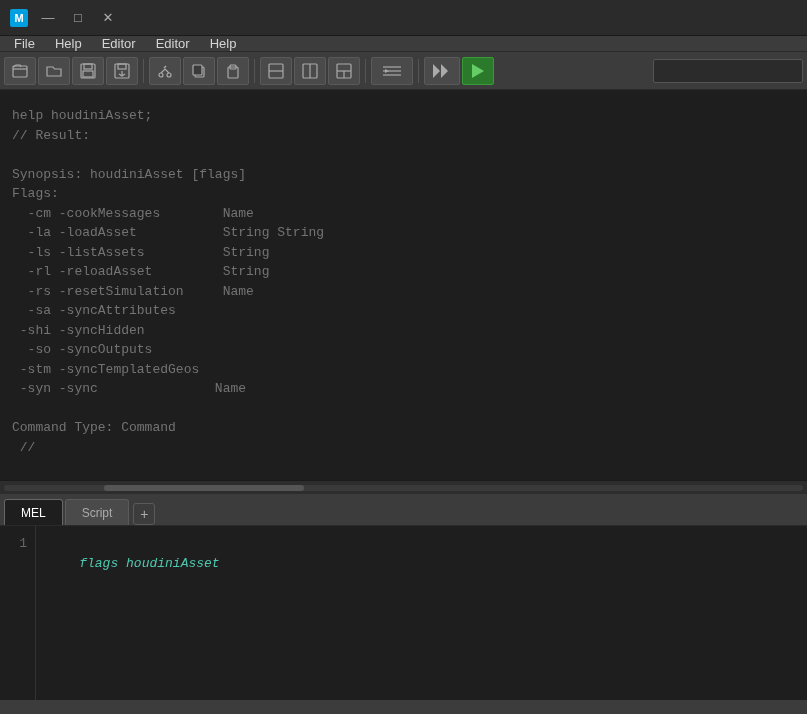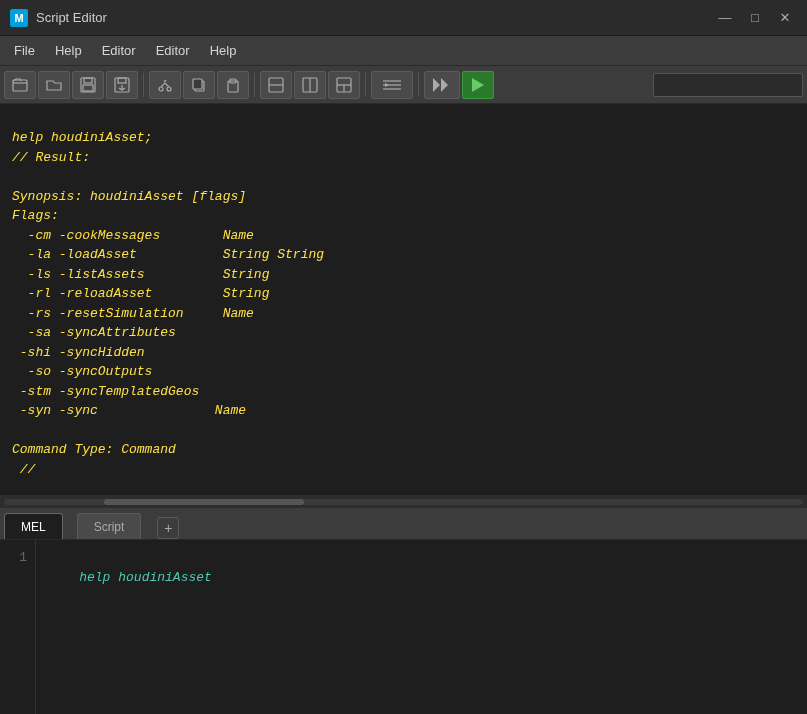--- a/index.html
+++ b/index.html
@@ -54,21 +54,21 @@
       cursor: pointer;
       font-size: 13px;
       display: flex;
       align-items: center;
       justify-content: center;
     }
 
     
     .menubar {
       background: #3c3c3c;
-      height: 30px;
+      height: 16px;
       display: flex;
       align-items: center;
       padding: 0 4px;
       border-bottom: 1px solid #2a2a2a;
       text-align: center;
     }
     .menu-item {
       padding: 4px 10px;
       color: #d4d4d4;
       cursor: pointer;
@@ -113,31 +113,30 @@
       border: 1px solid #555;
       color: #d4d4d4;
       padding: 0 6px;
       font-size: 12px;
       border-radius: 2px;
     }
 
     
     .output-area {
       background: #1e1e1e;
-      color: #fde047;
+      color: #737373;
       font-family: 'Consolas', 'Courier New', monospace;
       font-size: 13px;
-      padding: 24px 12px;
+      padding: 16px 12px;
       height: 390px;
       overflow-y: scroll;
       overflow-x: auto;
       line-height: 1.5;
       white-space: pre;
       position: relative;
-      font-style: italic;
     }
     .output-area::-webkit-scrollbar { width: 12px; }
     .output-area::-webkit-scrollbar-track { background: #2d2d2d; }
     .output-area::-webkit-scrollbar-thumb { background: #555; border-radius: 2px; }
 
     
     .hscroll-bar {
       height: 14px;
       background: #2d2d2d;
       border-top: 1px solid #1a1a1a;
@@ -175,21 +174,21 @@
       padding: 0 16px;
       background: #4a4a4a;
       border: 1px solid #5a5a5a;
       border-bottom: none;
       color: #aaaaaa;
       cursor: pointer;
       display: flex;
       align-items: center;
       font-size: 12px;
       border-radius: 3px 3px 0 0;
-      margin-right: 14px;
+      margin-right: 2px;
     }
     .tab.active {
       background: #1e1e1e;
       color: #ffffff;
       border-color: #666;
     }
     .tab-add {
       height: 22px;
       width: 22px;
       background: transparent;
@@ -236,21 +235,20 @@
     }
     .code-cyan { color: #4ec9b0; font-style: italic; }
   </style>
 </head>
 <body>
 
 <div class="titlebar">
   <div class="titlebar-icon">
     <span>M</span>
   </div>
-  <span class="titlebar-title">Script Editor</span>
   <div class="titlebar-controls">
     <button class="titlebar-btn">—</button>
     <button class="titlebar-btn">□</button>
     <button class="titlebar-btn close">✕</button>
   </div>
 </div>
 
 <div class="menubar">
   <span class="menu-item">File</span>
   <span class="menu-item">Help</span>
@@ -396,15 +394,15 @@
     <span>Script</span>
   </div>
   <div class="tab-add">+</div>
 </div>
 
 <div class="editor-area">
   <div class="line-numbers">
     <div>1</div>
   </div>
   <div class="editor-content">
-    <span class="code-cyan" id="editor-code">help houdiniAsset</span>
+    <span class="code-cyan" id="editor-code">flags houdiniAsset</span>
   </div>
 </div>
 
 </body></html>

